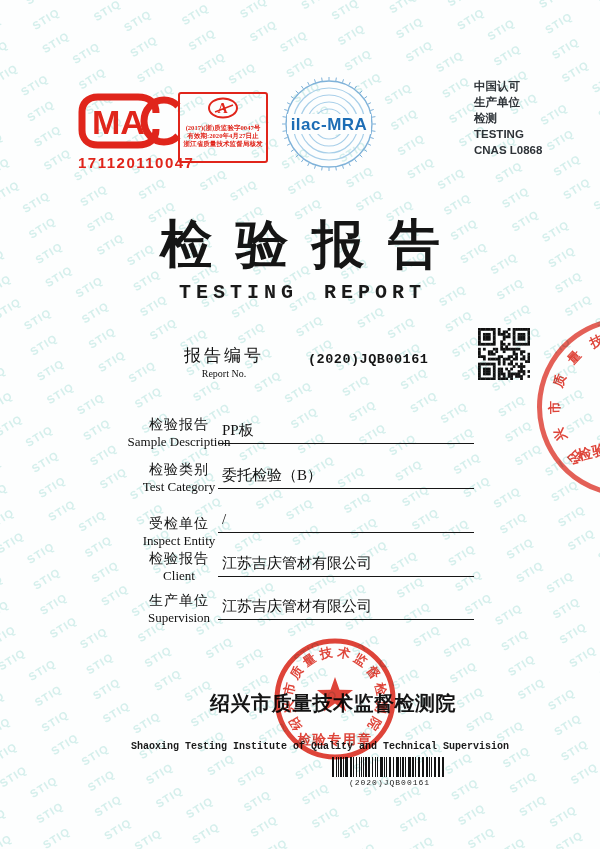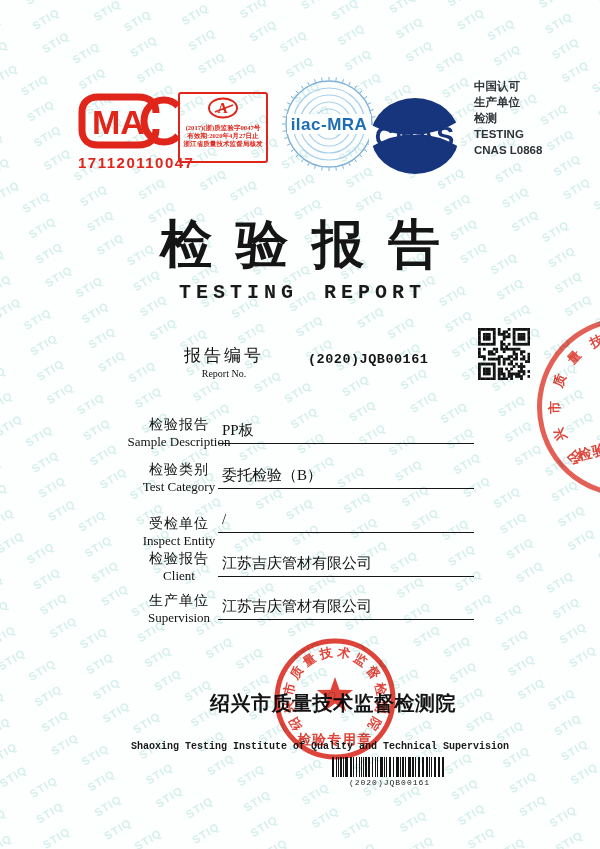--- a/index.html
+++ b/index.html
@@ -191,27 +191,20 @@
           <circle cx="48" cy="48" r="29"></circle>
         <circle cx="48" cy="48" r="22"></circle>
           <circle cx="48" cy="48" r="15"></circle>
         <circle cx="48" cy="48" r="8"></circle>
       </g>
       <rect x="6" y="38" width="84" height="20" fill="#fdfefe"></rect>
       <text x="48" y="53.5" text-anchor="middle" font-family="Liberation Sans, sans-serif" font-size="17" font-weight="bold" fill="#1d6db5" letter-spacing="0.5">ilac-MRA</text>
     </svg>
   </div>
 
-  <div class="cnas">
-    <svg width="92" height="80" viewBox="0 0 92 80">
-      <ellipse cx="46" cy="40" rx="44" ry="38" fill="#17357c"></ellipse>
-      <path d="M0,28 Q46,52 92,24 L92,52 Q46,24 0,52 Z" fill="#fdfefe"></path>
-      <text x="46" y="50" text-anchor="middle" font-family="Liberation Sans, sans-serif" font-size="27" font-weight="bold" fill="#17357c" letter-spacing="1">CNAS</text>
-    </svg>
-  </div>
 
   <div class="accred">
     <div>中国认可</div>
     <div>生产单位</div>
     <div>检测</div>
     <div>TESTING</div>
     <div>CNAS L0868</div>
   </div>
 
   <div class="title">检验报告</div>

